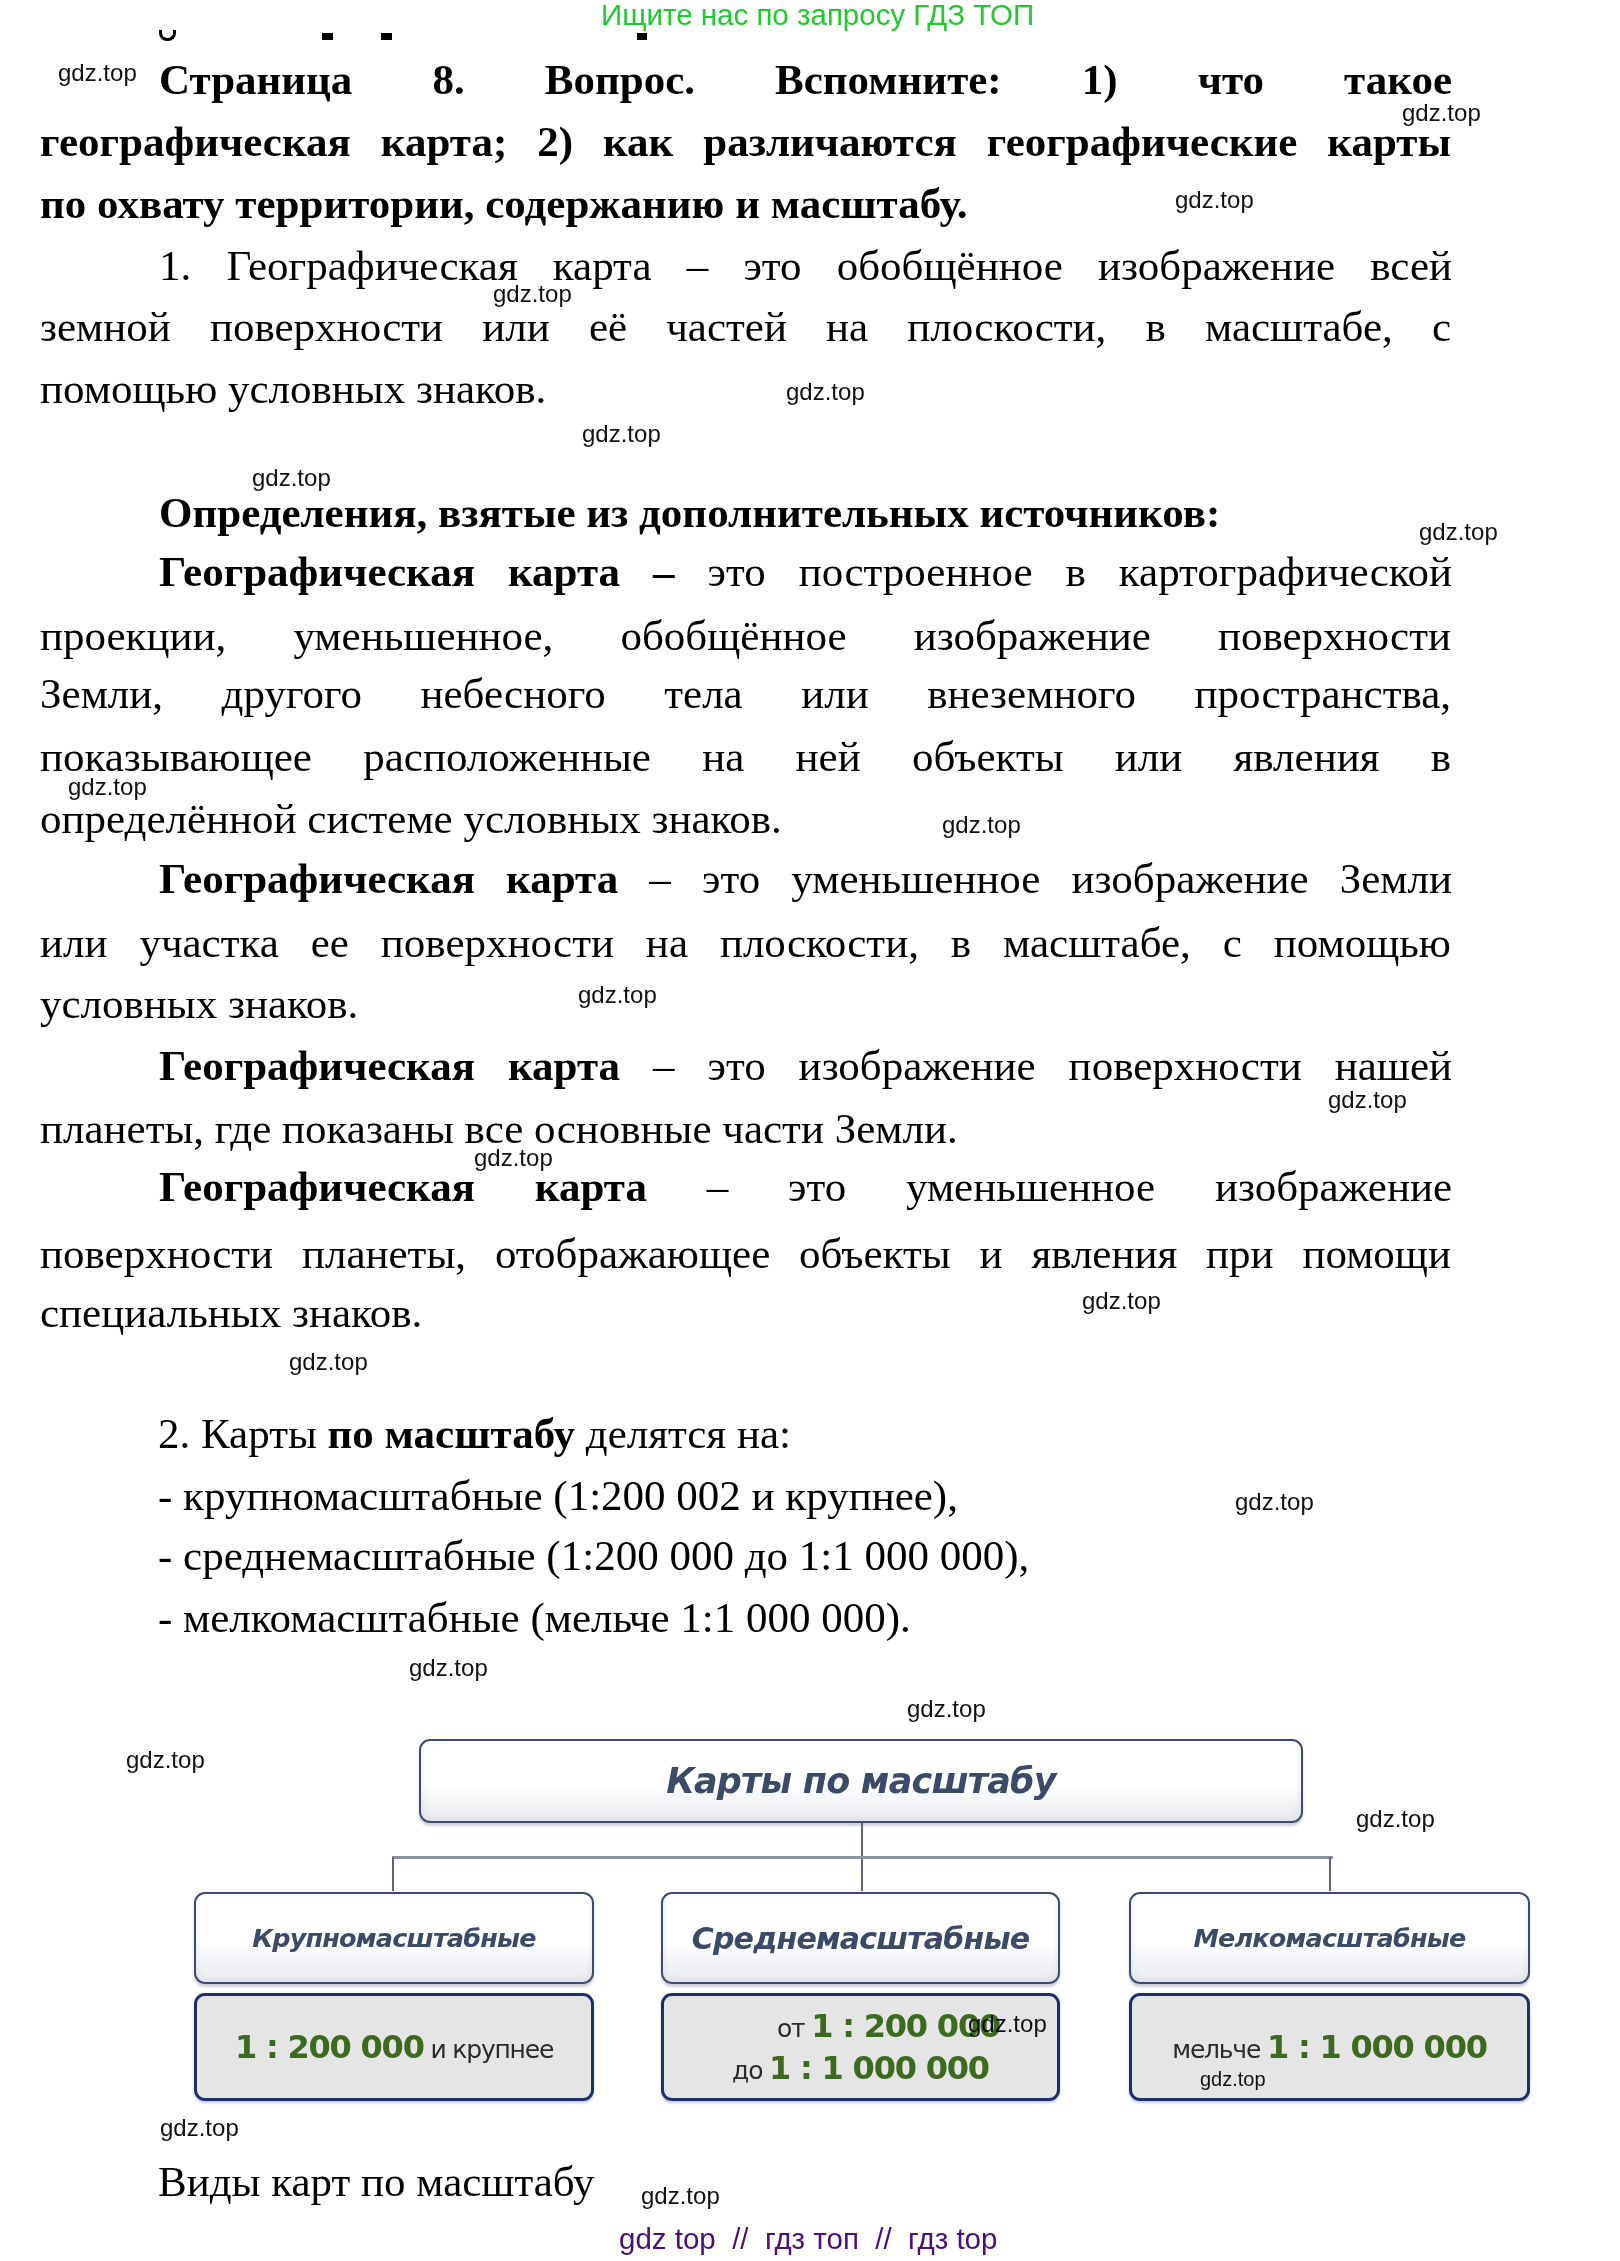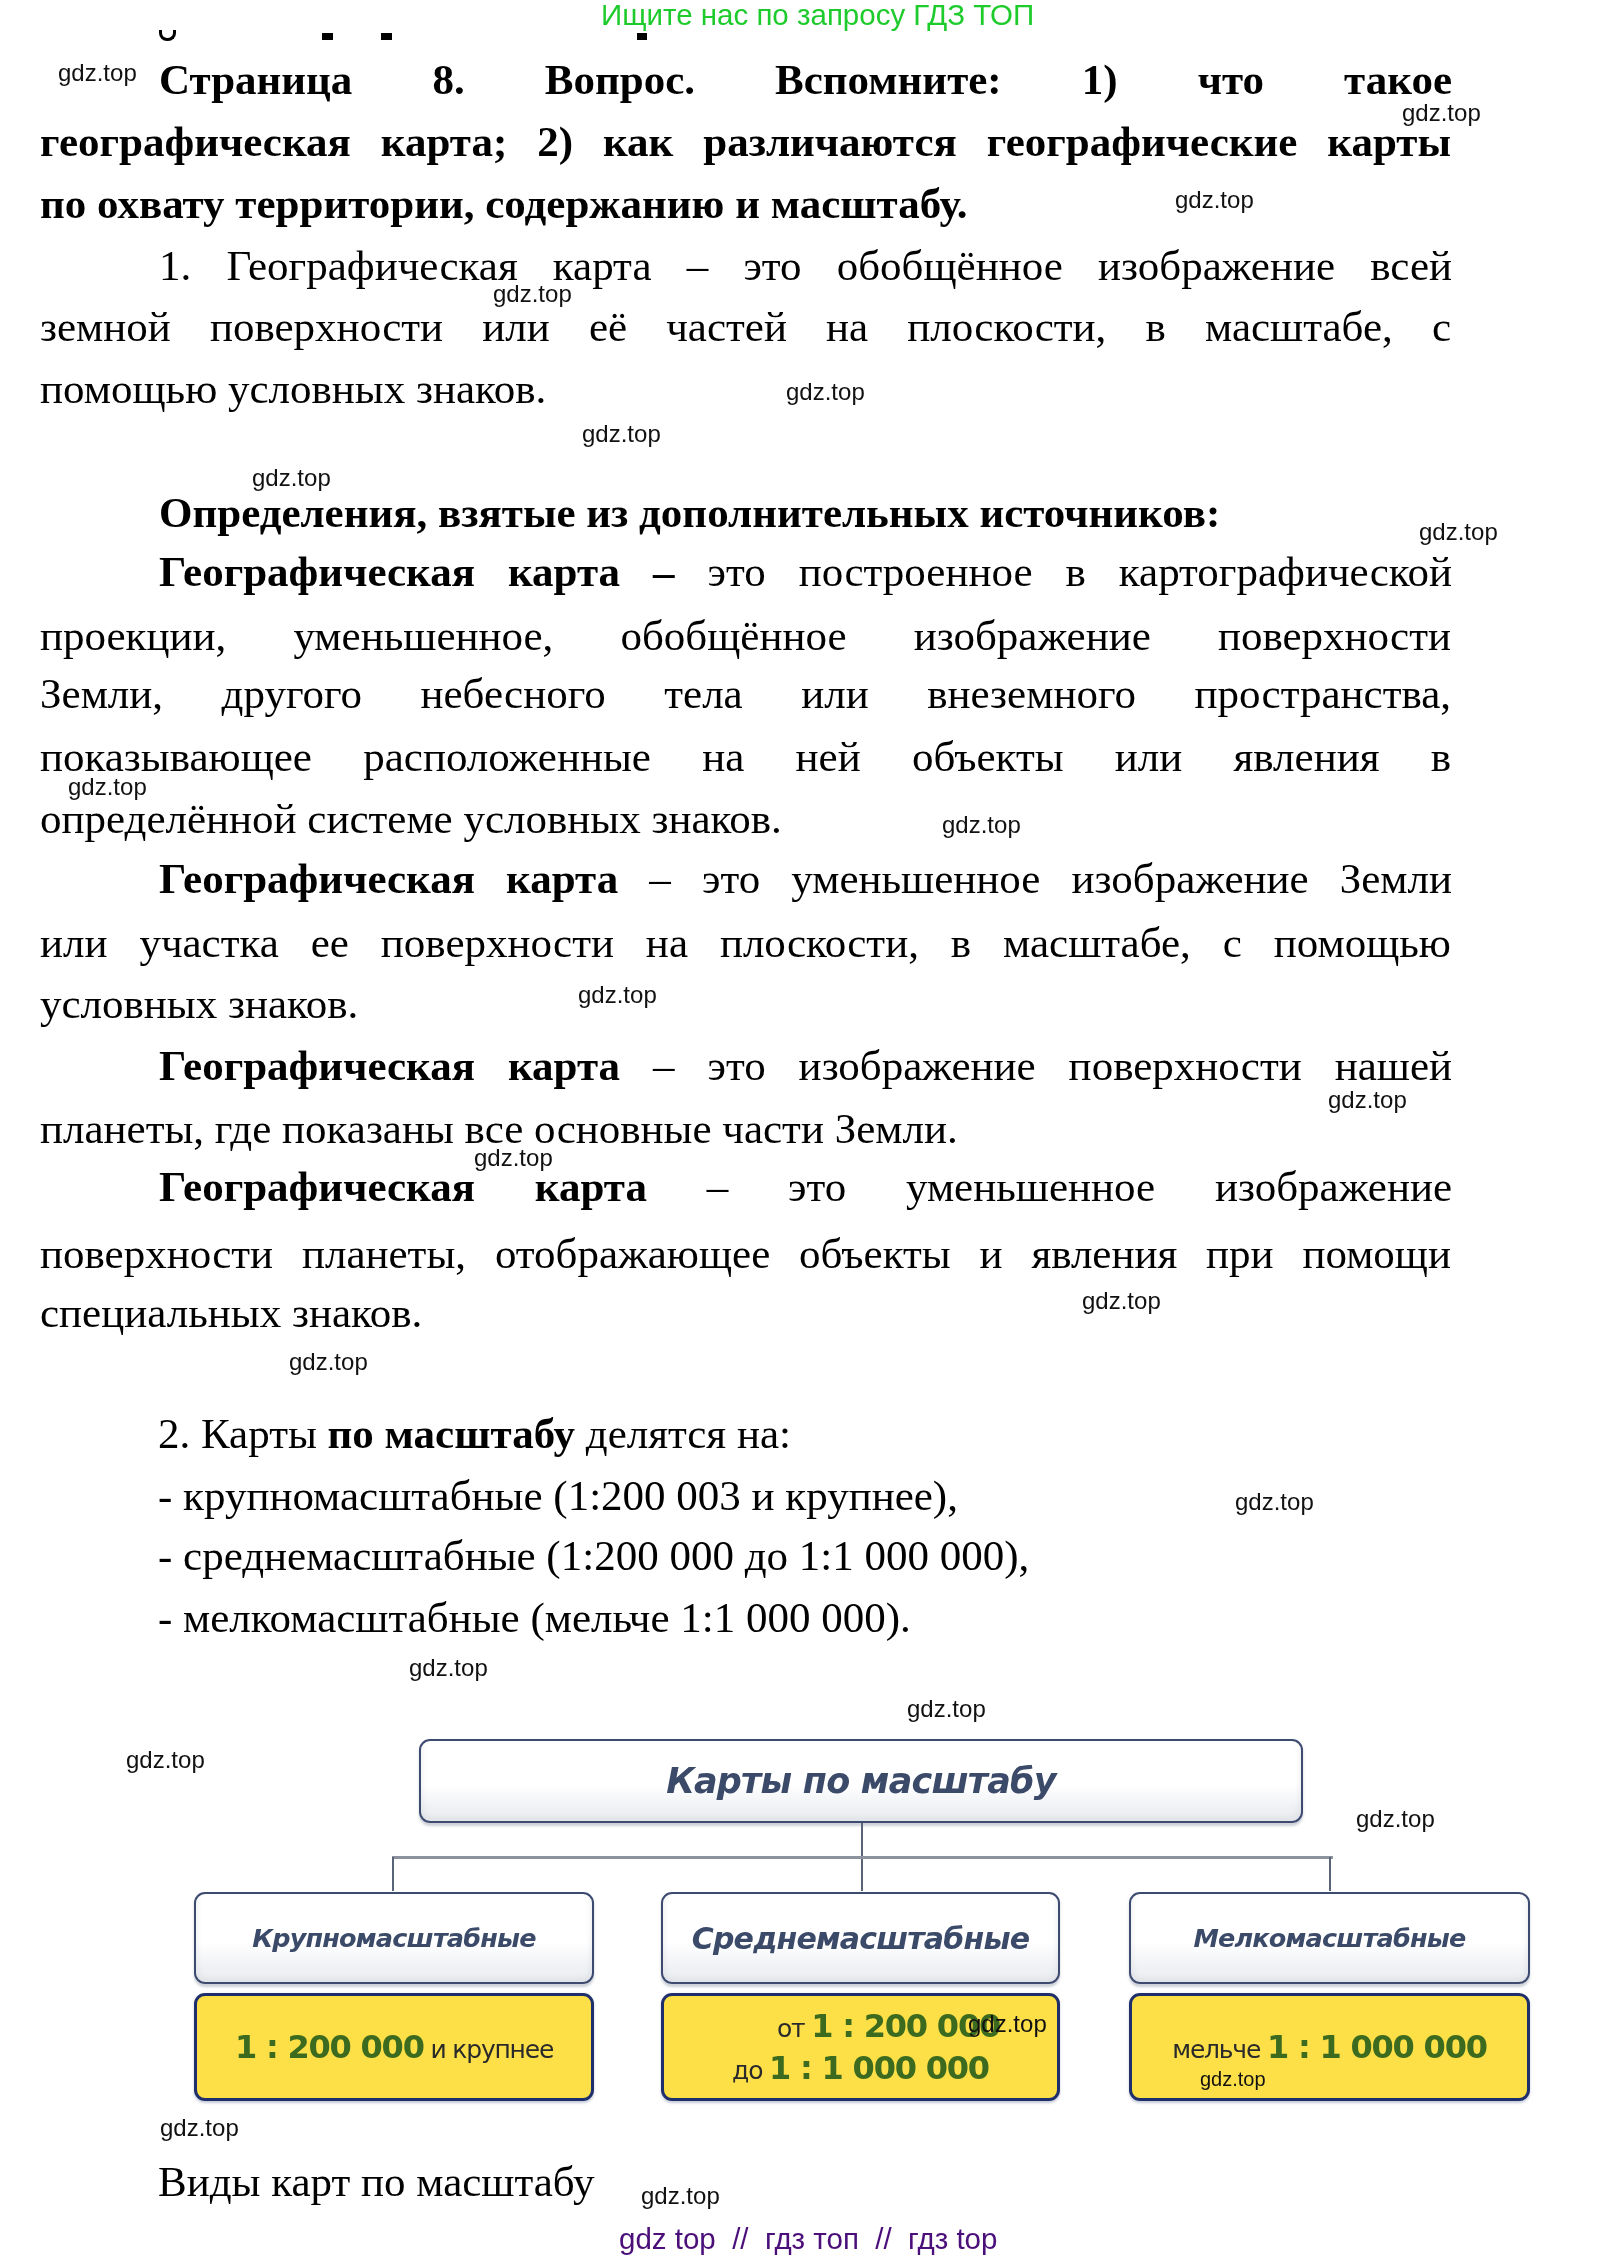--- a/index.html
+++ b/index.html
@@ -9,21 +9,21 @@
   .b { font-weight:bold; }
   .wm { position:absolute; font-family:"Liberation Sans","DejaVu Sans",sans-serif; font-size:24px; line-height:27px; color:#111; white-space:nowrap; }
   .banner { position:absolute; left:601px; top:-1.6px; font-family:"Liberation Sans","DejaVu Sans",sans-serif; font-size:29.5px; line-height:33px; color:#1ecb2c; white-space:nowrap; }
   .footer { position:absolute; left:619px; top:2222px; font-family:"Liberation Sans","DejaVu Sans",sans-serif; font-size:29.5px; line-height:33px; color:#4b0f7a; white-space:pre; }
   .frag { position:absolute; background:#000; }
   .frag.round { background:transparent; border:3.2px solid #000; border-top:none; border-radius:0 0 8px 8px; }
   
   .box { position:absolute; box-sizing:border-box; border-radius:11px; display:flex; align-items:center; justify-content:center; font-family:"DejaVu Sans","Liberation Sans",sans-serif; }
   .cat { border:2.4px solid #3d4b70; background:linear-gradient(#ffffff 0%, #ffffff 55%, #eef0f3 85%, #f7f8fa 100%); box-shadow: inset 0 -4.8px 6.4px rgba(180,186,196,0.35), 0 2.4px 2.4px rgba(60,70,100,0.25); }
   .cat .t { font-style:italic; font-weight:bold; color:#3b4a68; letter-spacing:-0.8px;text-align:right; }
-  .val { border:3.2px solid #1f2f6b; background:#fde047; box-shadow:0 1.6px 2.4px rgba(31,47,107,0.25); flex-direction:column; }
+  .val { border:3.2px solid #1f2f6b; background:#e5e5e5; box-shadow:0 1.6px 2.4px rgba(31,47,107,0.25); flex-direction:column; }
   .val .row { font-family:"DejaVu Sans","Liberation Sans",sans-serif; white-space:nowrap; letter-spacing:-1.2px; }
   .val .num { color:#3c6a1e; font-size:32px; font-weight:bold; }
   .val .word { color:#2a2a2a; font-size:25px; }
   .conn { position:absolute; background:#5a6478; }
 </style>
 </head>
 <body>
 
 <div class="banner">Ищите нас по запросу ГДЗ ТОП</div>
 
@@ -68,21 +68,21 @@
 </div>
 
 <div>
   <div class="ln j" style="left:159px;top:1160px;width:1293px;"><span class="b">Географическая карта</span><span> – это уменьшенное изображение</span></div>
   <div class="ln j" style="left:40px;top:1227px;width:1411px;">поверхности планеты, отображающее объекты и явления при помощи</div>
   <div class="ln" style="left:40px;top:1286px;">специальных знаков.</div>
 </div>
 
 <div>
   <div class="ln" style="left:158px;top:1407px;"><span>2. Карты </span><span class="b">по масштабу</span><span> делятся на:</span></div>
-  <div class="ln" style="left:158px;top:1469px;">- крупномасштабные (1:200 003 и крупнее),</div>
+  <div class="ln" style="left:158px;top:1469px;">- крупномасштабные (1:200 002 и крупнее),</div>
   <div class="ln" style="left:158px;top:1529px;">- среднемасштабные (1:200 000 до 1:1 000 000),</div>
   <div class="ln" style="left:158px;top:1591px;">- мелкомасштабные (мельче 1:1 000 000).</div>
 </div>
 
 <div>
   <div class="box cat" style="left:419px;top:1739px;width:884px;height:84px;">
     <span class="t" style="font-size:35px;">Карты по масштабу</span>
   </div>
 
   <div class="conn" style="left:861px;top:1823px;width:2.4px;height:68px;"></div>

